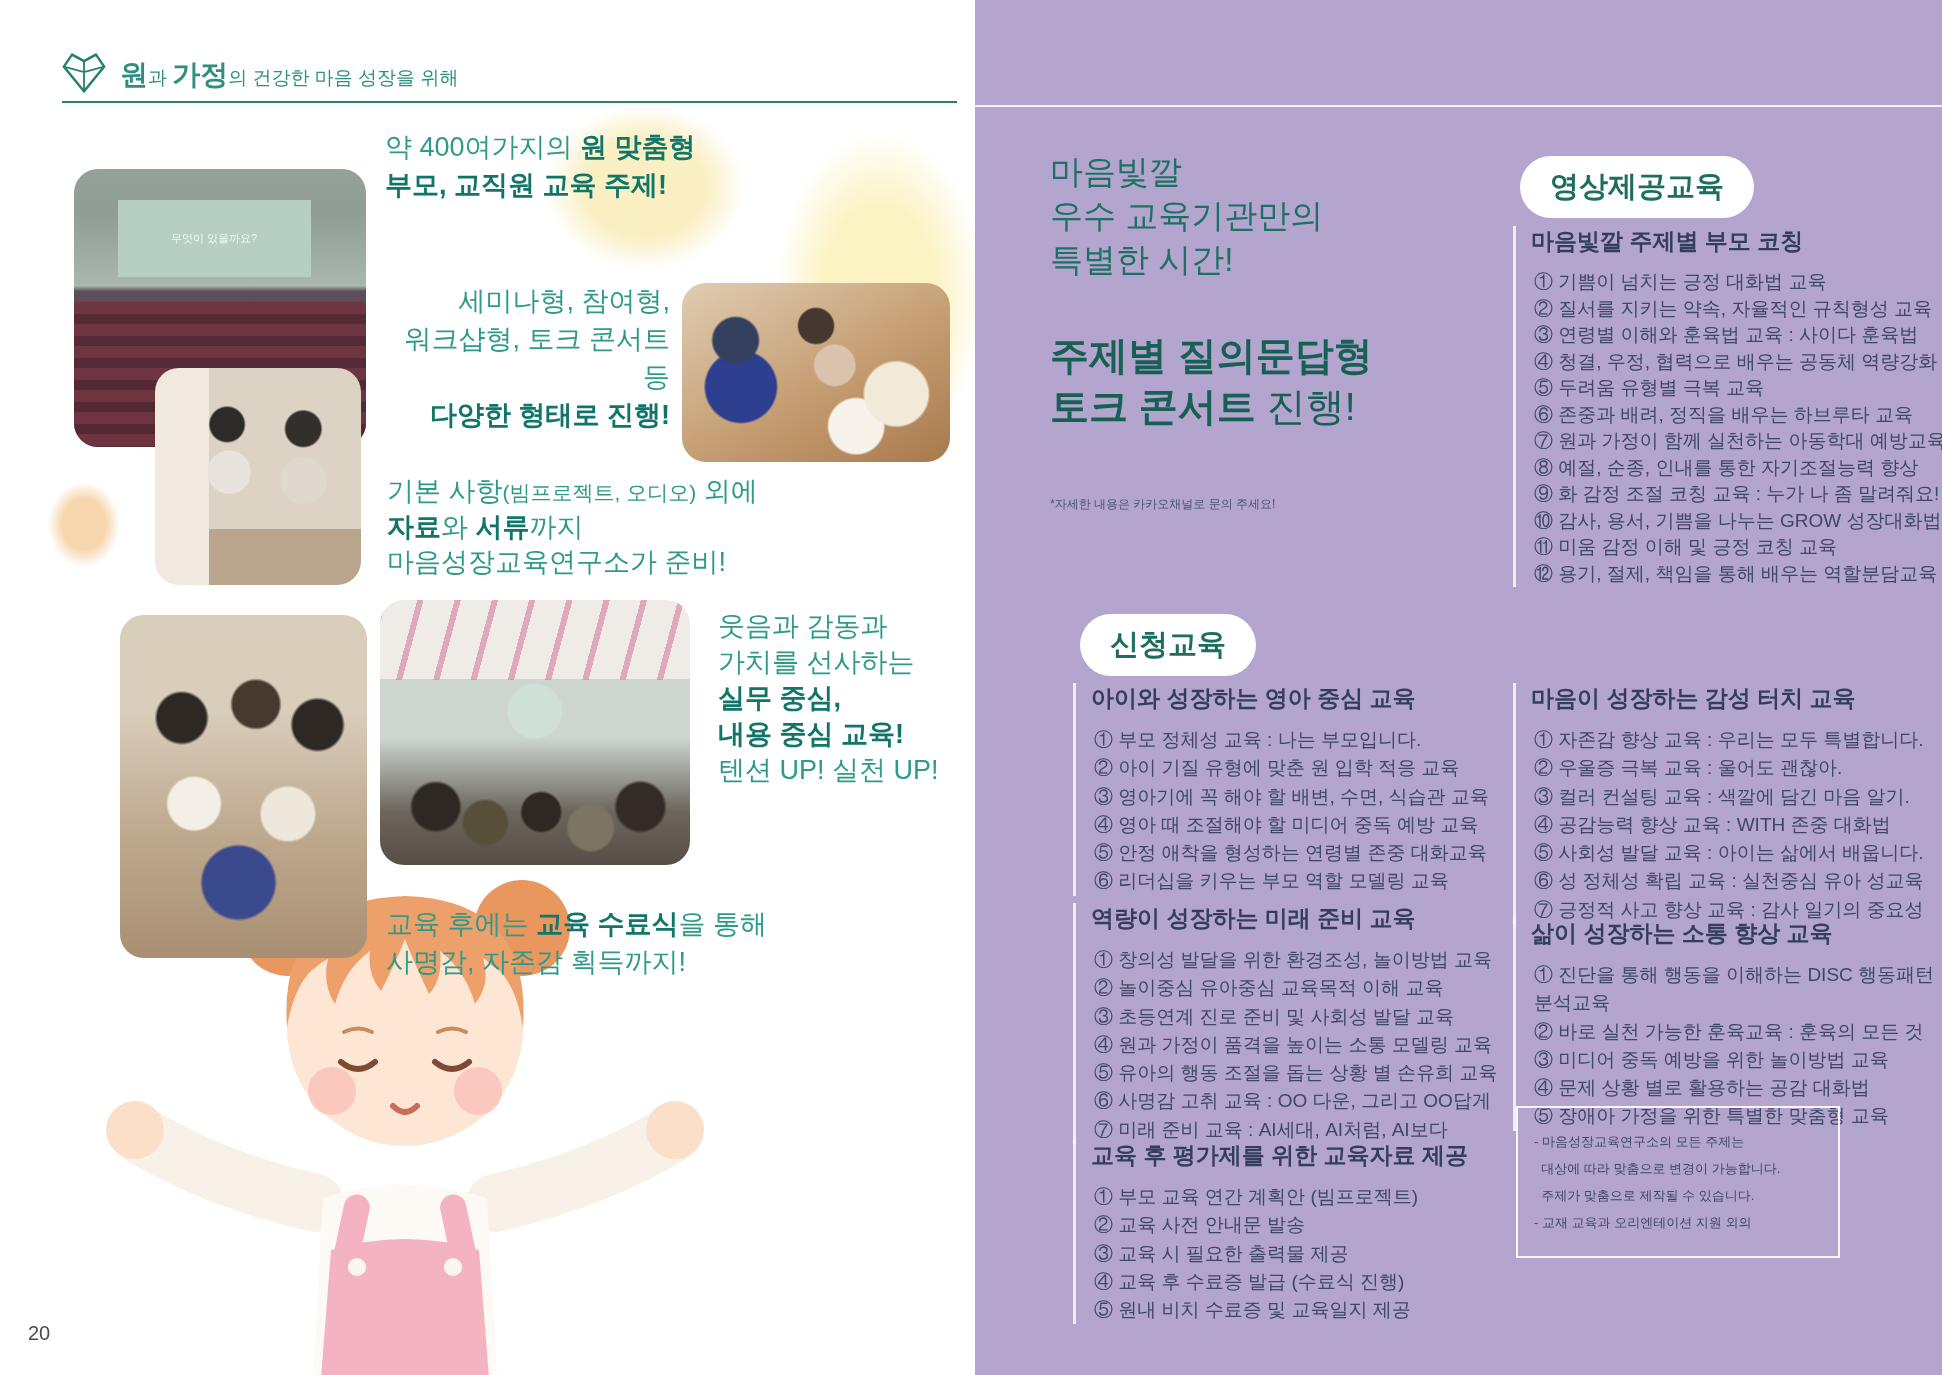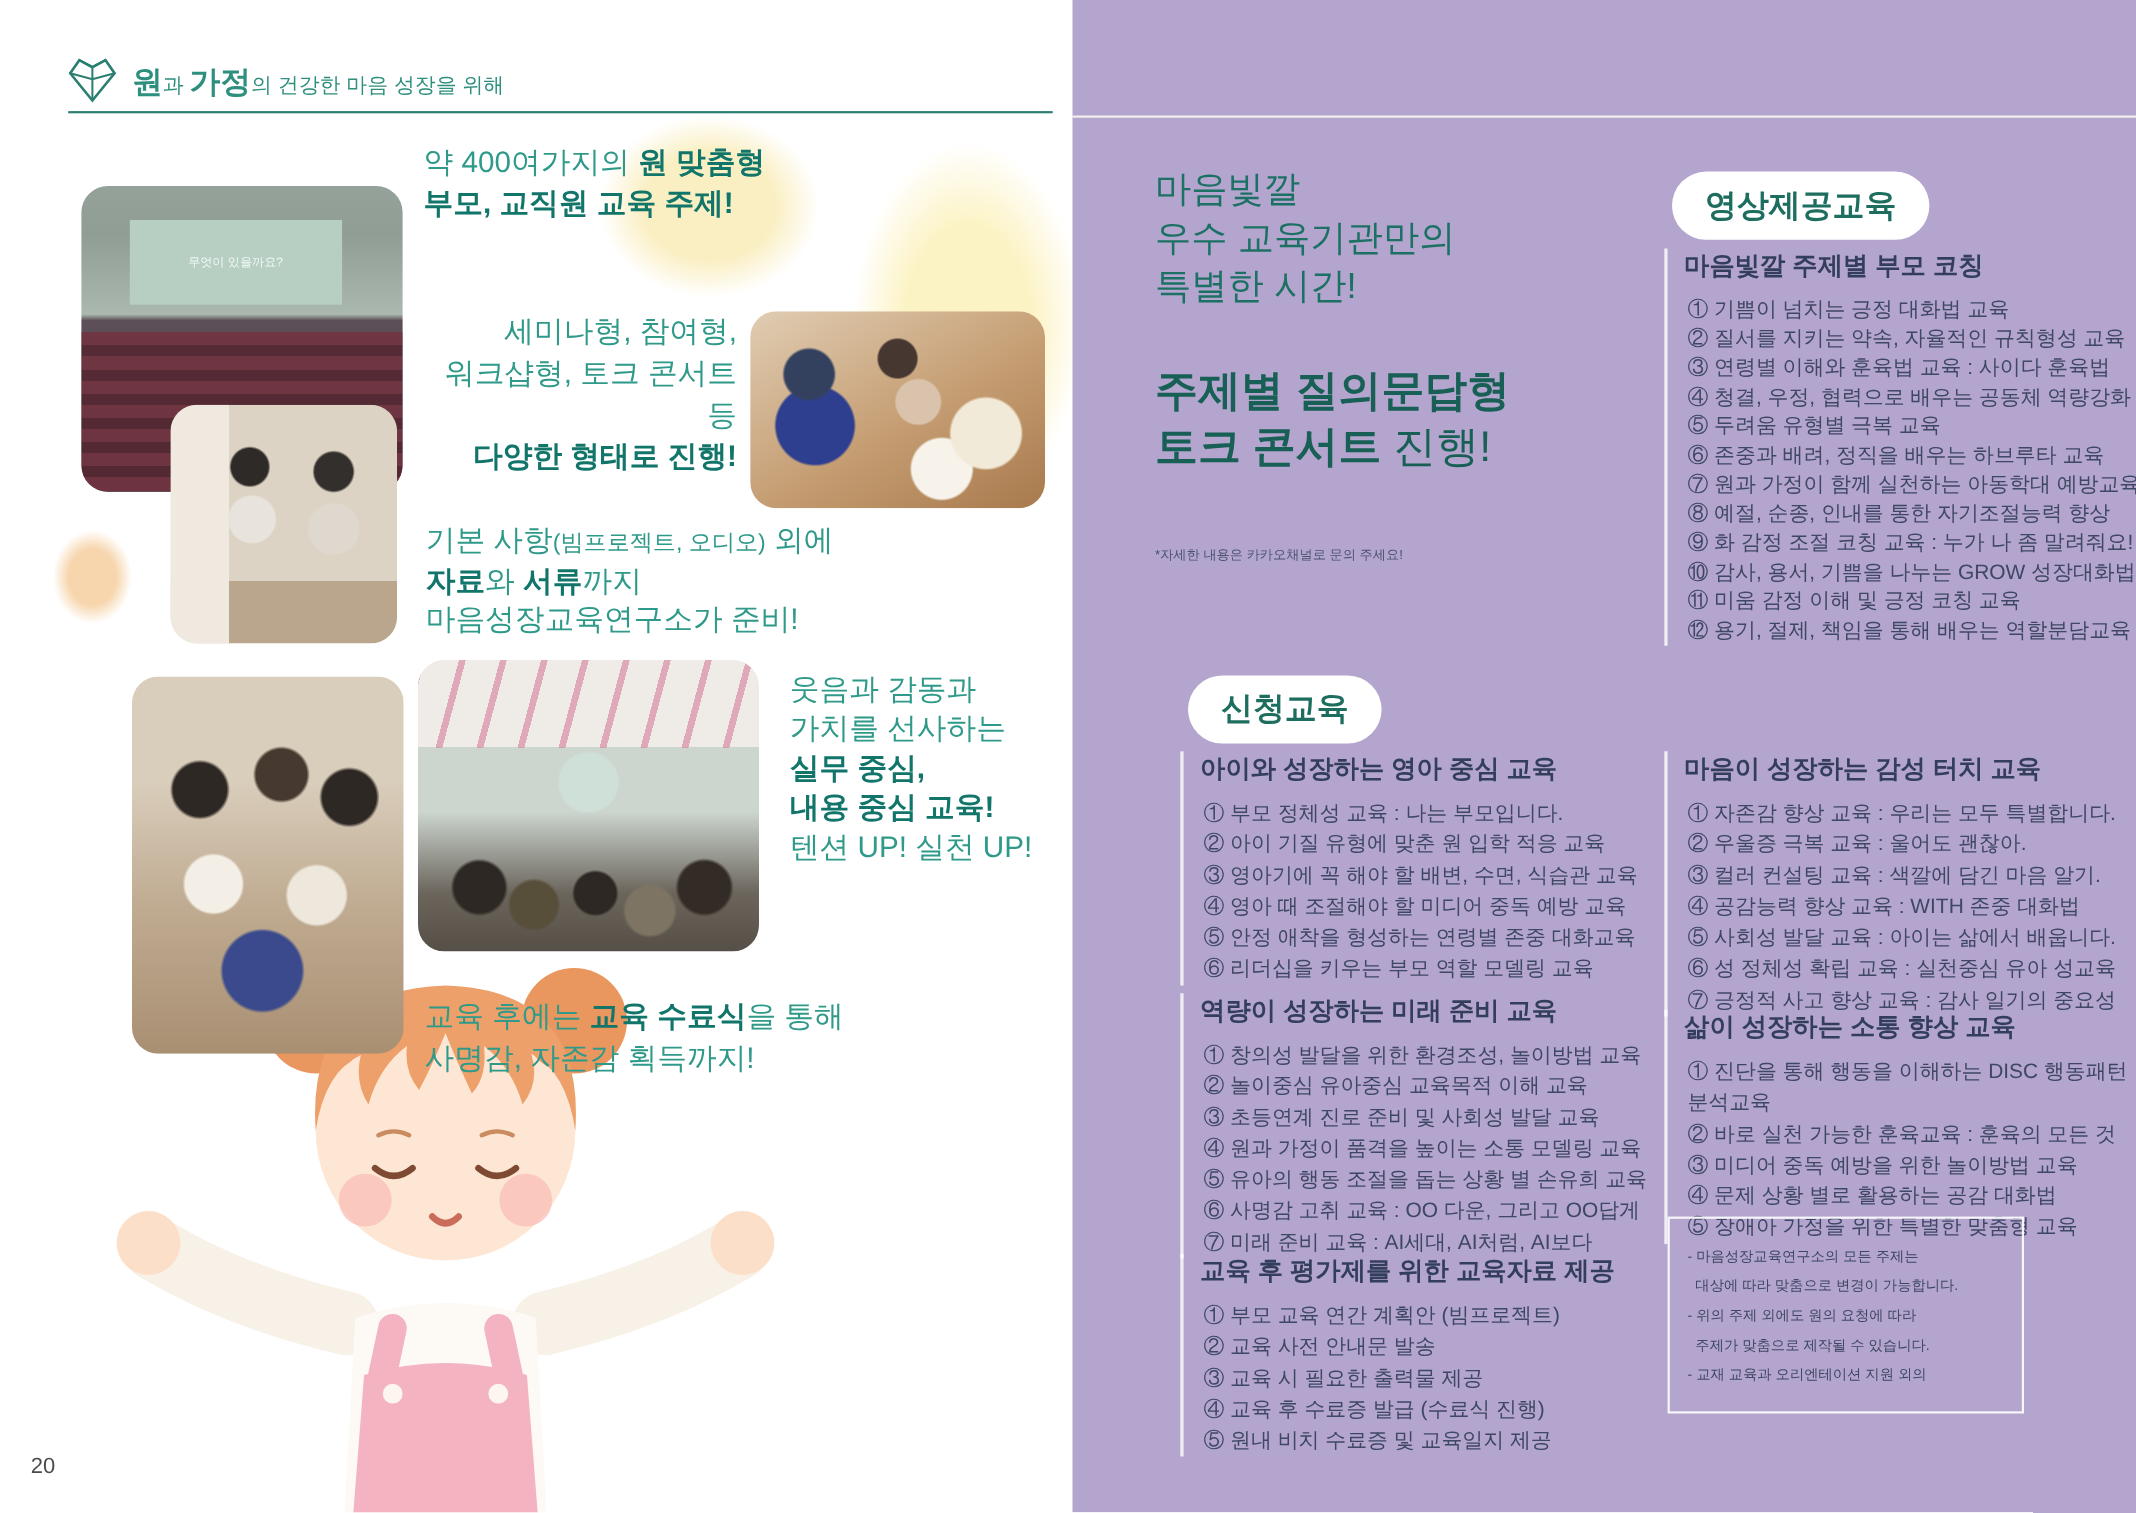--- a/index.html
+++ b/index.html
@@ -283,20 +283,19 @@
         <div class="li">② 바로 실천 가능한 훈육교육 : 훈육의 모든 것</div>
         <div class="li">③ 미디어 중독 예방을 위한 놀이방법 교육</div>
         <div class="li">④ 문제 상황 별로 활용하는 공감 대화법</div>
         <div class="li">⑤ 장애아 가정을 위한 특별한 맞춤형 교육</div>
       </div>
   </div>
 
   <div class="note-box">
       <div class="li">- 마음성장교육연구소의 모든 주제는</div>
       <div class="li">  대상에 따라 맞춤으로 변경이 가능합니다.</div>
-      <div class="li">- 위의 주제 외에도 원의 요청에 따라</div>
       <div class="li">  주제가 맞춤으로 제작될 수 있습니다.</div>
       <div class="li">- 교재 교육과 오리엔테이션 지원 외의</div>
     </div>
 
   <div class="pagenum">20</div>
 
 </div>
 
 </body></html>

